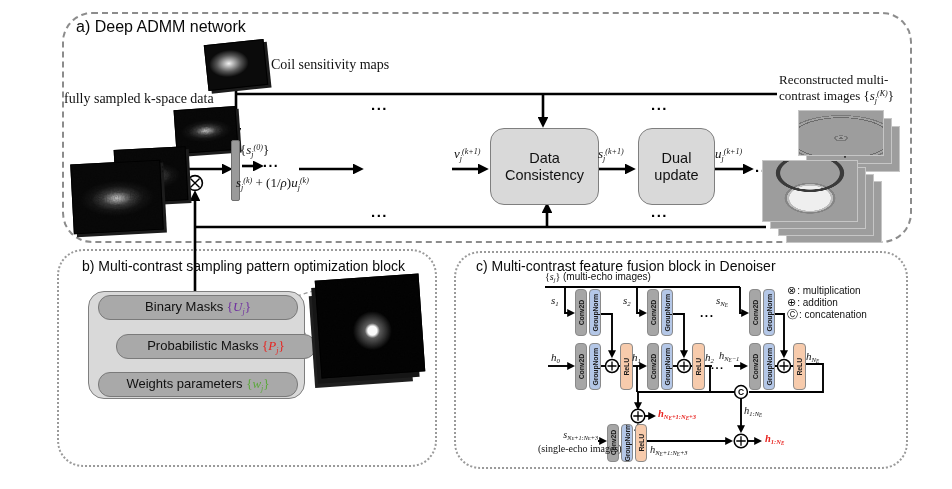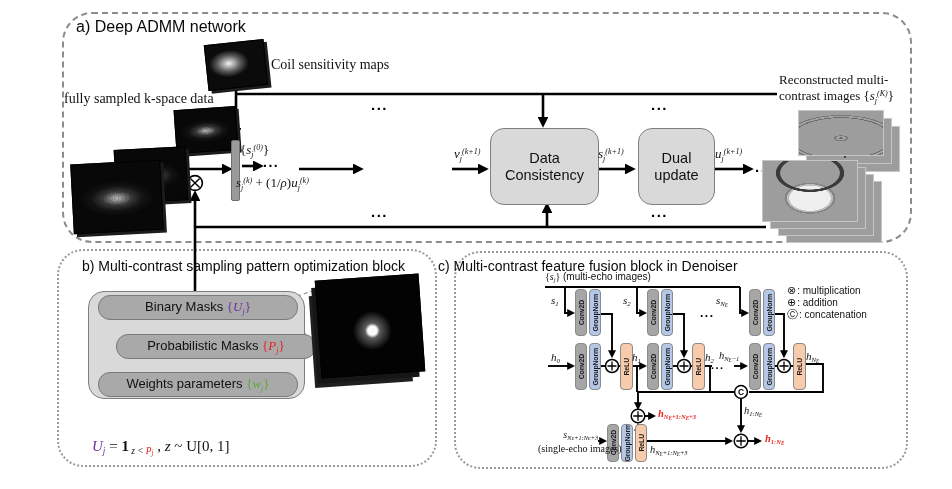--- a/index.html
+++ b/index.html
@@ -239,23 +239,22 @@
       <span class="math"><span class="m-sans m-up">Weights parameters </span><span class="m-green m-up">{</span><span class="m-green">w</span><span class="m-sub m-green">j</span><span class="m-green m-up">}</span></span>
     </div>
 
   <div class="abs" style="left:318px;top:277px;width:102px;height:96px;transform:rotate(-4deg);background:#060606;border:1px solid #000;box-shadow:-5px 6px 0 -1px #161616,-10px 12px 0 -3px #1f1f1f">
     <svg width="102" height="96" style="opacity:.85">
         <rect width="102" height="96" filter="url(#grain)"></rect>
       </svg>
     <div class="abs" style="left:0;top:0;width:102px;height:96px;background:radial-gradient(circle at 52% 55%, rgba(255,255,255,.98) 0 6%, rgba(255,255,255,.35) 10%, transparent 26%)"></div>
   </div>
 
-  <div class="abs math" style="left:92px;top:438px;font-size:15px"><span class="m-purple">U</span><span class="m-sub m-purple">j</span><span class="m-up">  =  </span><span class="m-bold m-up">1</span><span class="m-sub"> z &lt; </span><span class="m-sub m-red">P</span><span class="m-sub2 m-red">j</span><span class="m-up"> ,   </span><span>z</span><span class="m-up">  ~ U[0, 1]</span></div>
-
-  <div class="abs ptitle-sm" style="left:438px;top:258px">c) Multi-contrast feature fusion block in Denoiser</div>
+
+  <div class="abs ptitle-sm" style="left:476px;top:258px">c) Multi-contrast feature fusion block in Denoiser</div>
   <div class="abs math" style="left:545px;top:271px;font-size:10px"><span class="m-up">{</span><span>s</span><span class="m-sub">j</span><span class="m-up">}</span><span class="m-sans m-up"> (multi-echo images)</span></div>
 
   <div class="vbar conv" style="left:575px;top:289px;width:12px;height:47px">
       <span>Conv2D</span>
     </div>
   <div class="vbar gn" style="left:589px;top:289px;width:12px;height:47px">
       <span>GroupNorm</span>
     </div>
   <div class="vbar conv" style="left:575px;top:343px;width:12px;height:47px">
       <span>Conv2D</span>

